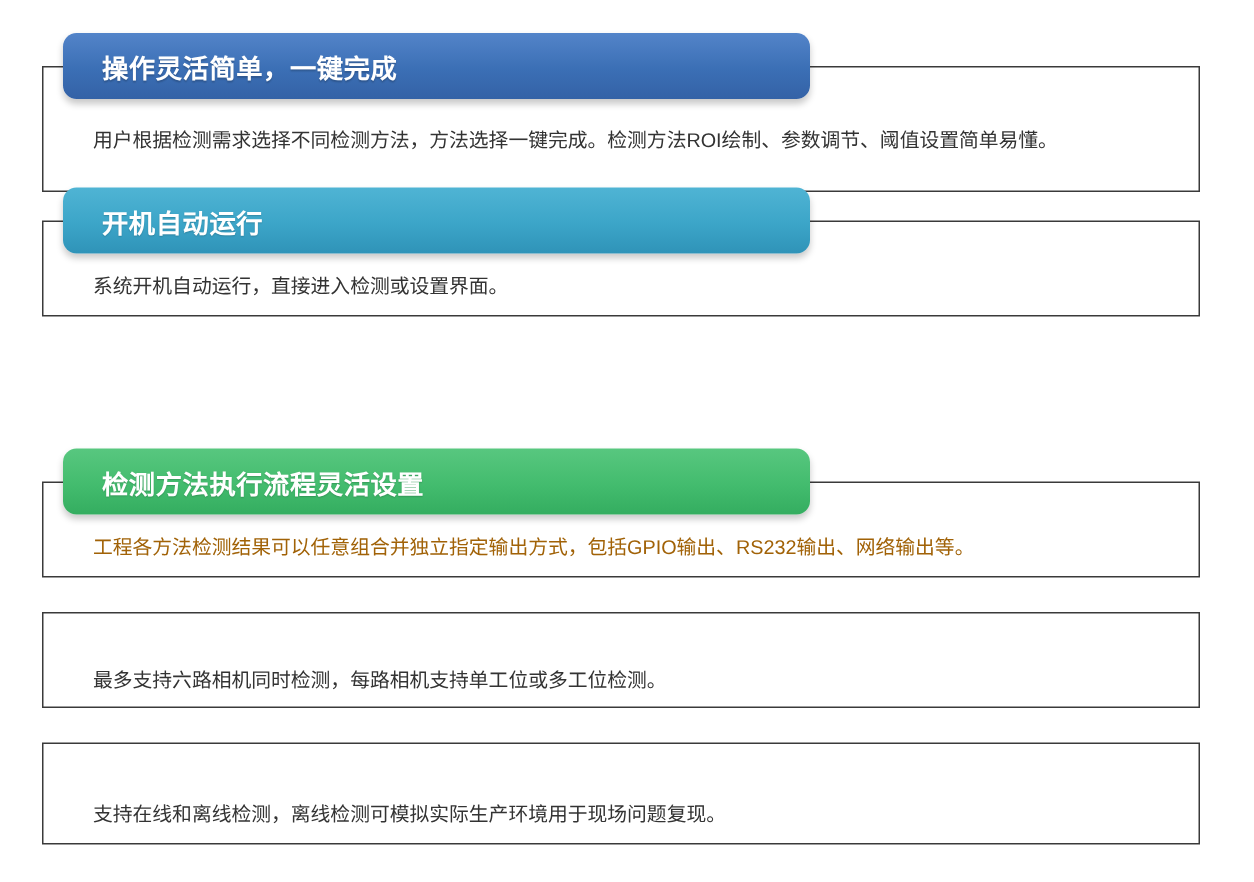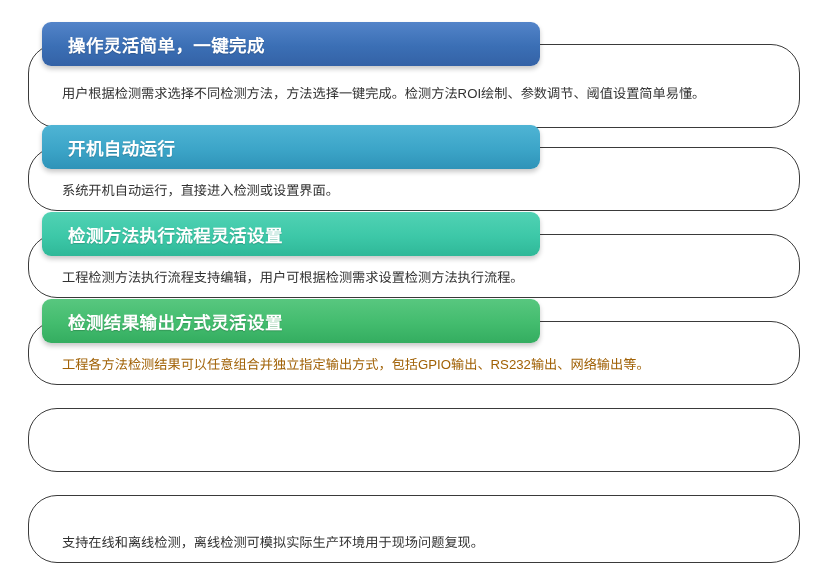--- a/index.html
+++ b/index.html
@@ -1,16 +1,16 @@
 <!DOCTYPE html>
 <html lang="zh-CN"><head>
 <meta charset="utf-8">
 <title>产品功能特性</title>
 <style>
-  * { box-sizing: border-box; margin: 0; padding: 0; border-radius: 29px; }
+  * { box-sizing: border-box; margin: 0; padding: 0; }
 
   html, body {
     width: 836px;
     height: 588px;
     background: #ffffff;
     font-family: "Liberation Sans", "DejaVu Sans", sans-serif;
     overflow: hidden;
   }
 
   #feature-list {
@@ -115,38 +115,32 @@
   </div>
 
   <div class="feature-block" id="block-2">
     <div class="feature-frame" style="border-color: rgb(58, 58, 58);"></div>
     <div class="feature-pill" style="background: linear-gradient(rgb(79, 180, 212) 0%, rgb(60, 165, 200) 55%, rgb(47, 147, 184) 100%);">
       <span class="feature-pill-title" style="color: rgb(255, 255, 255);">开机自动运行</span>
     </div>
     <div class="feature-body" style="color: rgb(51, 51, 51);">系统开机自动运行，直接进入检测或设置界面。</div>
   </div>
 
-  <div class="feature-block" id="block-3">
-    <div class="feature-frame" style="border-color: rgb(58, 58, 58);"></div>
-    <div class="feature-pill" style="background: linear-gradient(rgb(81, 210, 180) 0%, rgb(61, 200, 168) 55%, rgb(47, 184, 152) 100%);">
-      <span class="feature-pill-title" style="color: rgb(255, 255, 255);">检测方法执行流程灵活设置</span>
-    </div>
-    <div class="feature-body" style="color: rgb(51, 51, 51);">工程检测方法执行流程支持编辑，用户可根据检测需求设置检测方法执行流程。</div>
-  </div>
 
   <div class="feature-block" id="block-4">
     <div class="feature-frame" style="border-color: rgb(58, 58, 58);"></div>
     <div class="feature-pill" style="background: linear-gradient(rgb(88, 199, 127) 0%, rgb(67, 188, 110) 55%, rgb(52, 173, 96) 100%);">
-      <span class="feature-pill-title" style="color: rgb(255, 255, 255);">检测结果输出方式灵活设置</span>
+      <span class="feature-pill-title" style="color: rgb(255, 255, 255);">检测方法执行流程灵活设置</span>
     </div>
     <div class="feature-body" style="color: #a16207;">工程各方法检测结果可以任意组合并独立指定输出方式，包括GPIO输出、RS232输出、网络输出等。</div>
   </div>
 
   <div class="feature-block" id="block-5">
     <div class="feature-frame" style="border-color: rgb(58, 58, 58);"></div>
+    <div class="feature-body" style="color: rgb(51, 51, 51);">最多支持六路相机同时检测，每路相机支持单工位或多工位检测。</div>
   </div>
 
   <div class="feature-block" id="block-6">
     <div class="feature-frame" style="border-color: rgb(58, 58, 58);"></div>
     <div class="feature-body" style="color: rgb(51, 51, 51);">支持在线和离线检测，离线检测可模拟实际生产环境用于现场问题复现。</div>
   </div>
 
 </div>
 
 </body></html>

